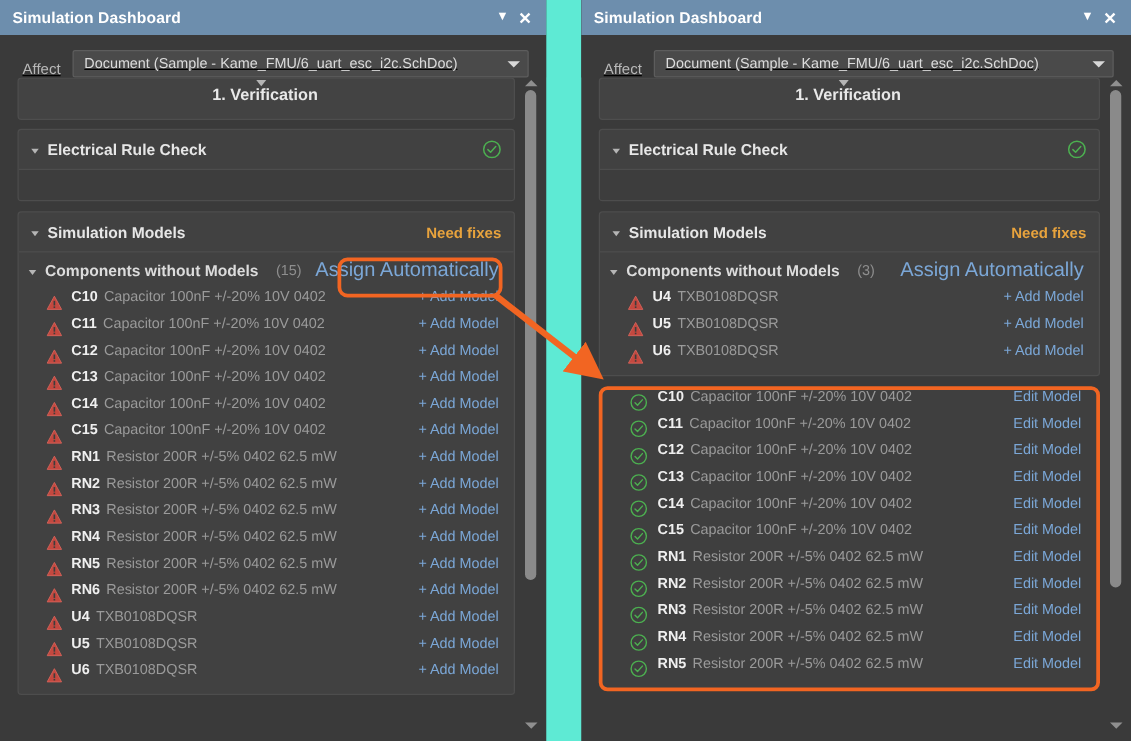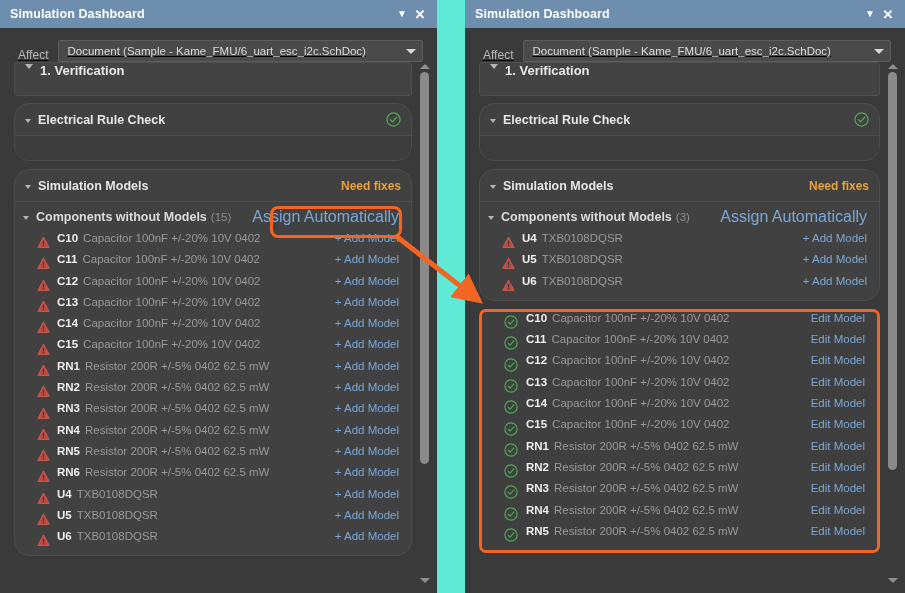--- a/index.html
+++ b/index.html
@@ -148,21 +148,23 @@
     background: #434343;
     border: 1px solid #4e4e4e;
     border-radius: 3px;
     margin-bottom: 7px;
     flex: 0 0 auto;
     overflow: hidden;
   }
   .section-title-row {
     height: 32px;
     display: flex;
+    align-items: center;
     padding: 0 12px 0 10px;
+    flex-direction: column;
   }
   .section-title {
     color: #e8e8e8;
     font-size: 13px;
     font-weight: bold;
   }
 
   
   .tri {
     width: 0; height: 0;
@@ -173,21 +175,21 @@
     flex: 0 0 auto;
     position: relative;
     top: 1px;
   }
   .tri.small { border-left-width: 3.5px; border-right-width: 3.5px; border-top-width: 4.5px; }
 
   
   .card {
     background: #414141;
     border: 1px solid #4d4d4d;
-    border-radius: 15px;
+    border-radius: 3px;
     margin-bottom: 8px;
     flex: 0 0 auto;
     overflow: hidden;
   }
   .card-header {
     height: 32px;
     display: flex;
     align-items: center;
     padding: 0 10px 0 10px;
     border-bottom: 1px solid #4d4d4d;
@@ -225,21 +227,21 @@
     padding: 0 12px 0 8px;
   }
   .group-label {
     color: #dcdcdc;
     font-size: 12.5px;
     font-weight: bold;
   }
   .group-count {
     color: #8e8e8e;
     font-size: 11.5px;
-    margin-left: 4px;
+    margin-left: 14px;
     flex: 1 1 auto;
   }
   .link {
     color: #7ba7d7;
     font-size: 16px;
     white-space: nowrap;
   }
 
   
   .comp-list { padding: 0 0 4px 0; }

